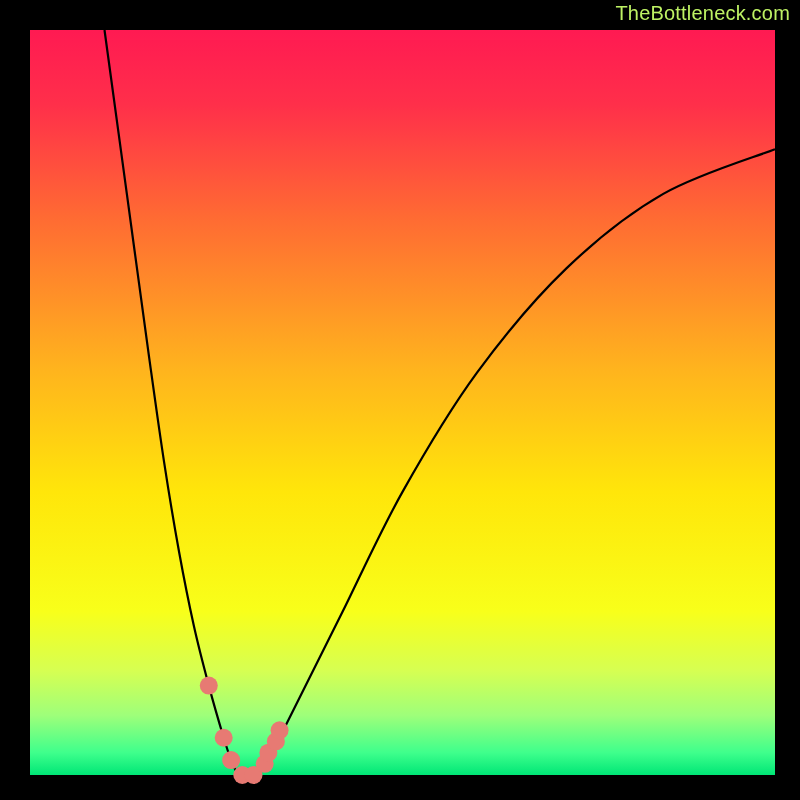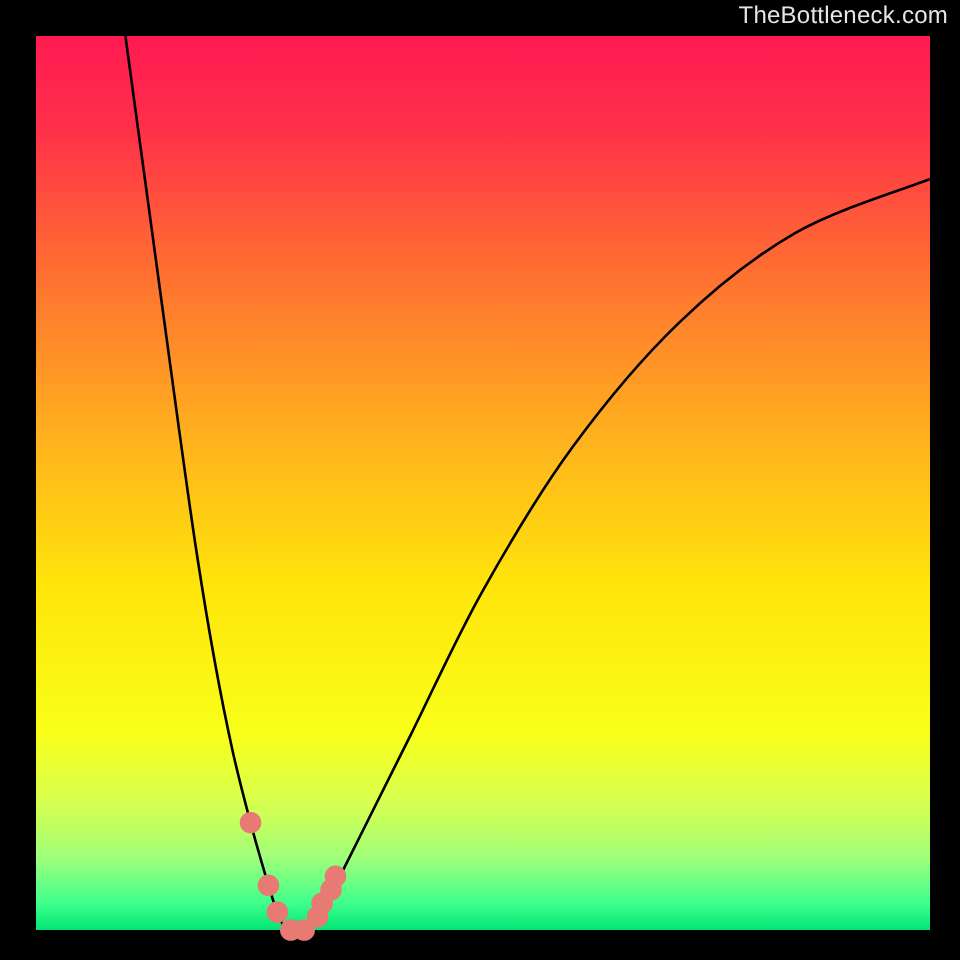--- a/index.html
+++ b/index.html
@@ -14,21 +14,21 @@
   .outer {
     width: 800px;
     height: 800px;
     background: #000;
     position: relative;
   }
   .watermark {
     position: absolute;
     top: 2px;
     right: 10px;
-    color: #e5e5e5;
+    color: #bef264;
     font-size: 20px;
     font-weight: 500;
     letter-spacing: 0.2px;
     z-index: 10;
   }
   svg {
     position: absolute;
     left: 0;
     top: 0;
   }

